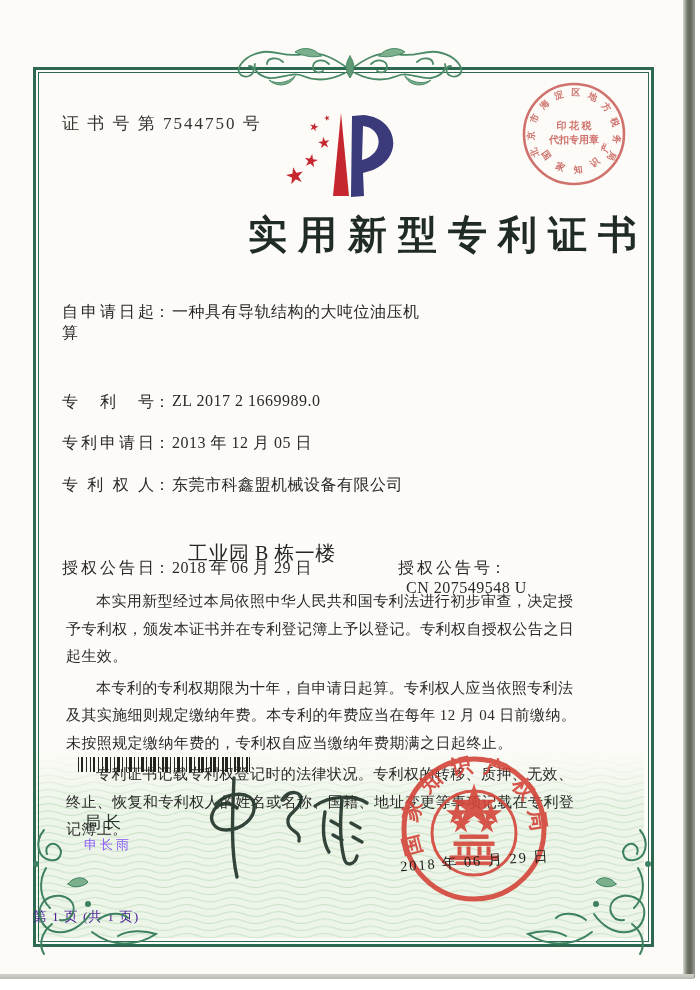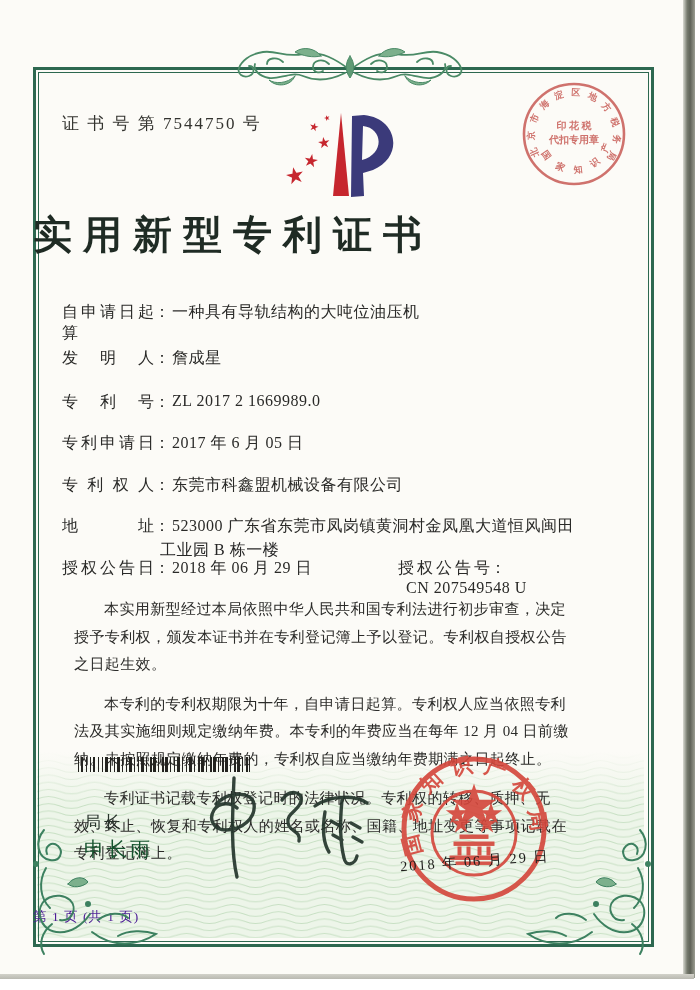--- a/index.html
+++ b/index.html
@@ -10,37 +10,37 @@
   }
   .paper{position:absolute;left:0;top:0;width:684px;height:976px;background:#fcfbf7;}
   .edge-right{position:absolute;left:683px;top:0;width:12px;height:978px;
     background:linear-gradient(90deg,#d9dad2 0%,#767a6e 35%,#5f6358 60%,#9b9e92 100%);}
   .edge-bottom{position:absolute;left:0;top:974px;width:694px;height:5px;
     background:linear-gradient(180deg,#d2d2ca,#b9b9b1);}
   .frame{position:absolute;left:33px;top:67px;width:615px;height:874px;
     border:3px solid #2d6850;z-index:5;pointer-events:none;}
   .frame-inner{position:absolute;left:2px;top:2px;right:2px;bottom:2px;border:1px solid #2d6850;}
   .cert-no{position:absolute;left:62px;top:112px;font-size:17px;letter-spacing:2px;color:#33332f;z-index:6;}
-  .title{position:absolute;left:33px;top:208px;width:615px;text-align:left;
+  .title{position:absolute;left:33px;top:208px;width:615px;text-align:right;
     font-size:39px;font-weight:700;letter-spacing:11px;color:#1f2b24;z-index:6;}
   .field-row{position:absolute;left:62px;width:560px;font-size:16px;color:#2a2a28;z-index:6;}
   .flabel{display:inline-block;width:92px;text-align:justify;text-align-last:justify;vertical-align:top;}
   .colon{display:inline-block;width:10px;vertical-align:top;}
   .fvalue{display:inline-block;margin-left:8px;vertical-align:top;letter-spacing:0.5px;}
-  .addr2{position:absolute;left:160px;top:540px;font-size:16px;z-index:6;letter-spacing:0.5px;}
+  .addr2{position:absolute;left:188px;top:540px;font-size:20px;z-index:6;letter-spacing:0.5px;}
   .grant-right{position:absolute;left:336px;top:0;}
   .paras{position:absolute;left:62px;top:584px;width:524px;z-index:6;
     font-size:15px;line-height:27.5px;color:#2b2b29;}
-  .paras p{margin:12px;text-indent:2em;letter-spacing:0.4px;}
+  .paras p{margin:4px;text-indent:2em;letter-spacing:0.4px;}
   .band{position:absolute;left:37px;top:752px;width:607px;height:186px;z-index:1;}
   .barcode{position:absolute;left:78px;top:757px;width:172px;height:15px;z-index:6;
     background:repeating-linear-gradient(90deg,#23231f 0 1.5px,rgba(0,0,0,0) 1.5px 3px,
       #23231f 3px 5.5px,rgba(0,0,0,0) 5.5px 8px,#23231f 8px 8.8px,rgba(0,0,0,0) 8.8px 12px);}
   .director-label{position:absolute;left:84px;top:803px;font-size:17px;letter-spacing:3px;color:#27322b;z-index:6;margin-top:8px;}
-  .director-name{position:absolute;left:84px;top:836px;font-size:20px;letter-spacing:3px;color:#14532d;z-index:6;}
+  .director-name{position:absolute;left:84px;top:836px;font-size:13px;letter-spacing:3px;color:#8b5cf6;z-index:6;}
   .sig{position:absolute;left:178px;top:770px;z-index:6;}
   .seal{position:absolute;left:398px;top:753px;z-index:7;}
   .tax-stamp{position:absolute;left:519px;top:79px;z-index:7;}
   .logo{position:absolute;left:281px;top:110px;z-index:6;}
   .footer{position:absolute;left:33px;top:908px;width:615px;
     font-size:13.5px;color:#4c1d95;z-index:6;letter-spacing:1px;}
   .orn-top{position:absolute;left:225px;top:40px;z-index:6;}
   .fl-bl{position:absolute;left:28px;top:828px;z-index:8;}
   .fl-br{position:absolute;left:506px;top:828px;z-index:8;}
 </style>
@@ -111,34 +111,28 @@
     </text>
     <text x="55" y="50" text-anchor="middle" font-size="10" fill="#c9605a" font-weight="bold">印 花 税</text>
     <text x="55" y="64" text-anchor="middle" font-size="10" fill="#c9605a" font-weight="bold">代扣专用章</text>
   </svg>
 
   <div class="title">实用新型专利证书</div>
 
   <div class="field-row" style="top:302px">
     <span class="flabel">自申请日起算</span><span class="colon">：</span><span class="fvalue">一种具有导轨结构的大吨位油压机</span>
   </div>
-  <div class="field-row" style="top:348px">
-    <span class="flabel">发明人</span><span class="colon">：</span><span class="fvalue">詹成星</span>
-  </div>
   <div class="field-row" style="top:392px">
     <span class="flabel">专利号</span><span class="colon">：</span><span class="fvalue">ZL 2017 2 1669989.0</span>
   </div>
   <div class="field-row" style="top:433px">
-    <span class="flabel">专利申请日</span><span class="colon">：</span><span class="fvalue">2017 年 6 月 05 日</span>
+    <span class="flabel">专利申请日</span><span class="colon">：</span><span class="fvalue">2013 年 12 月 05 日</span>
   </div>
   <div class="field-row" style="top:475px">
     <span class="flabel">专利权人</span><span class="colon">：</span><span class="fvalue">东莞市科鑫盟机械设备有限公司</span>
-  </div>
-  <div class="field-row" style="top:516px">
-    <span class="flabel">地址</span><span class="colon">：</span><span class="fvalue">523000 广东省东莞市凤岗镇黄洞村金凤凰大道恒风闽田</span>
   </div>
   <div class="addr2">工业园 B 栋一楼</div>
   <div class="field-row" style="top:558px">
     <span class="flabel">授权公告日</span><span class="colon">：</span><span class="fvalue">2018 年 06 月 29 日</span>
     <span class="grant-right">
       <span class="flabel">授权公告号</span><span class="colon">：</span><span class="fvalue">CN 207549548 U</span>
     </span>
   </div>
 
   <div class="paras">

